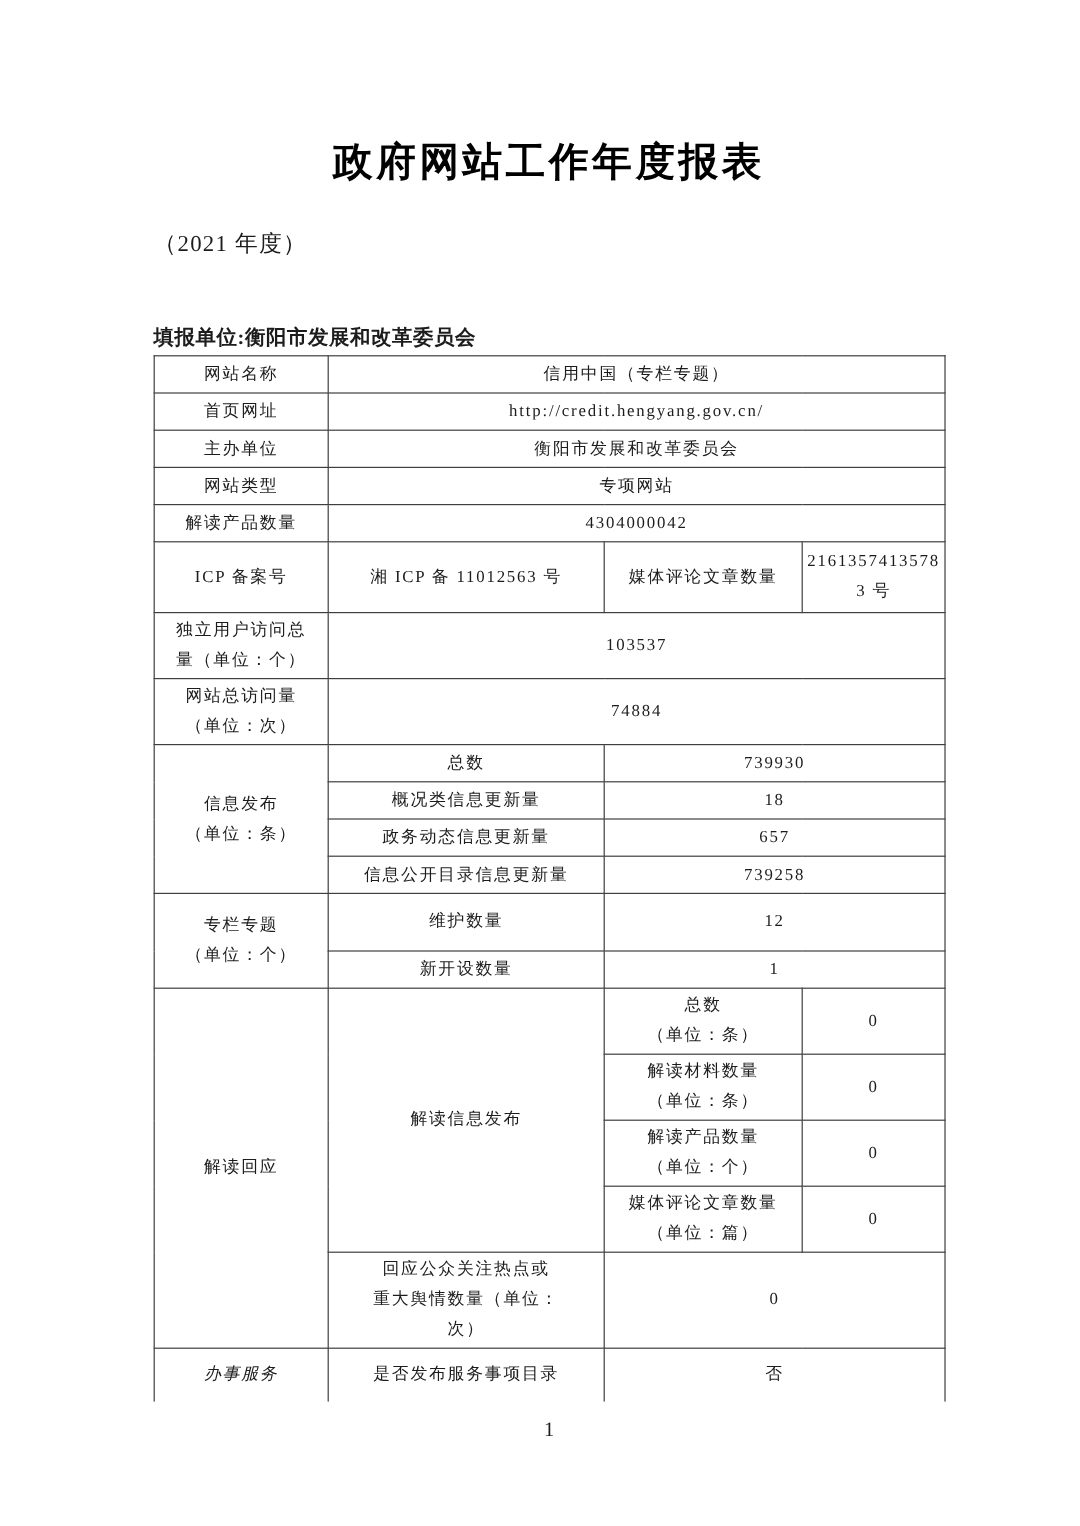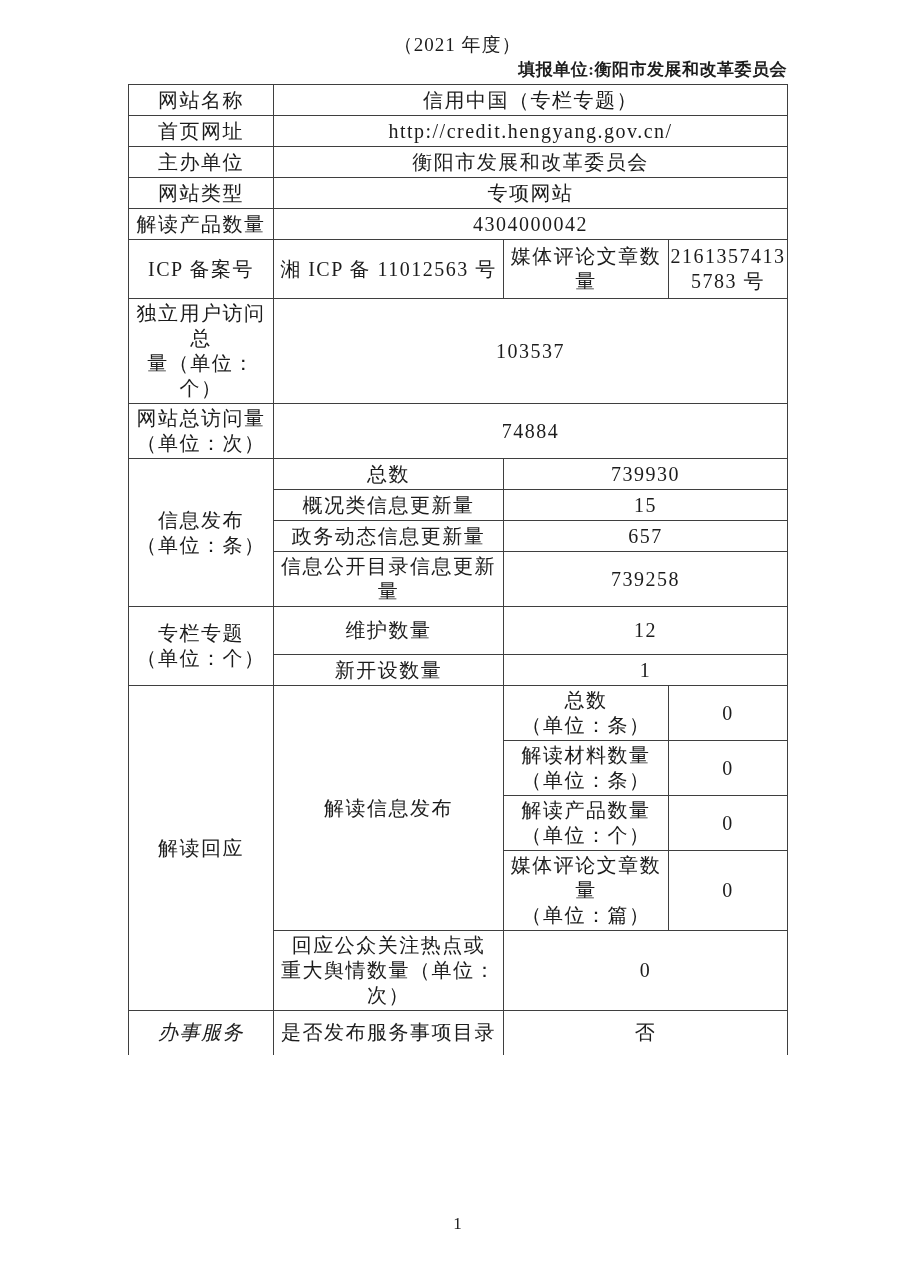--- a/index.html
+++ b/index.html
@@ -9,32 +9,32 @@
   }
   .page { width:900px; height:1272px; position:relative; }
   .content { margin-left:128px; width:659px; }
   .doc-title {
     padding-top:112px; text-align:center;
     font-family:"Liberation Sans","DejaVu Sans",sans-serif;
     font-size:33px; font-weight:bold; letter-spacing:3px; color:#000;
     line-height:46px;
   }
   .doc-subtitle {
-    text-align:center; font-size:19px; margin-top:32px; letter-spacing:1px;
+    text-align:left; font-size:19px; margin-top:32px; letter-spacing:1px;
   }
   .filing {
-    margin-bottom:3px;
-    font-size:17px; font-weight:bold; letter-spacing:0.5px;text-align:right;
+    margin-top:54px; margin-bottom:3px;
+    font-size:17px; font-weight:bold; letter-spacing:0.5px;
   }
   table.report {
     border-collapse:collapse; table-layout:fixed; width:659px;
   }
   table.report td {
     border:1px solid #3f3f3f;
-    font-size:20px; line-height:25px;
+    font-size:14px; line-height:25px;
     text-align:center; vertical-align:middle;
     white-space:pre-line; letter-spacing:1.5px;
     padding:2px 0; overflow:hidden;
   }
   td.num { letter-spacing:1px; }
   td.url { letter-spacing:0.5px; }
   td.wrapnum {
     white-space:normal; word-break:break-all;
     letter-spacing:0; padding:2px 9px; line-height:26px;
   }
@@ -44,20 +44,21 @@
     position:absolute; left:128px; width:659px; top:1182px;
     text-align:center; font-size:17px;
   }
 </style>
 </head>
 <body>
 
 <div class="page">
   <div class="content">
 
+    <div class="doc-title">政府网站工作年度报表</div>
     <div class="doc-subtitle">（2021 年度）</div>
     <div class="filing">填报单位:衡阳市发展和改革委员会</div>
 
     <table class="report">
       <colgroup>
         <col style="width:145px">
           <col style="width:230px">
           <col style="width:165px">
           <col style="width:119px">
       </colgroup>
@@ -100,21 +101,21 @@
       </tr>
 
       <tr style="height:31px">
         <td rowspan="4">信息发布
 （单位：条）</td>
         <td>总数</td>
         <td colspan="2" class="num">739930</td>
       </tr>
       <tr style="height:31px">
         <td>概况类信息更新量</td>
-        <td colspan="2" class="num">15</td>
+        <td colspan="2" class="num">18</td>
       </tr>
       <tr style="height:31px">
         <td>政务动态信息更新量</td>
         <td colspan="2" class="num">657</td>
       </tr>
       <tr style="height:31px">
         <td>信息公开目录信息更新量</td>
         <td colspan="2" class="num">739258</td>
       </tr>
 

